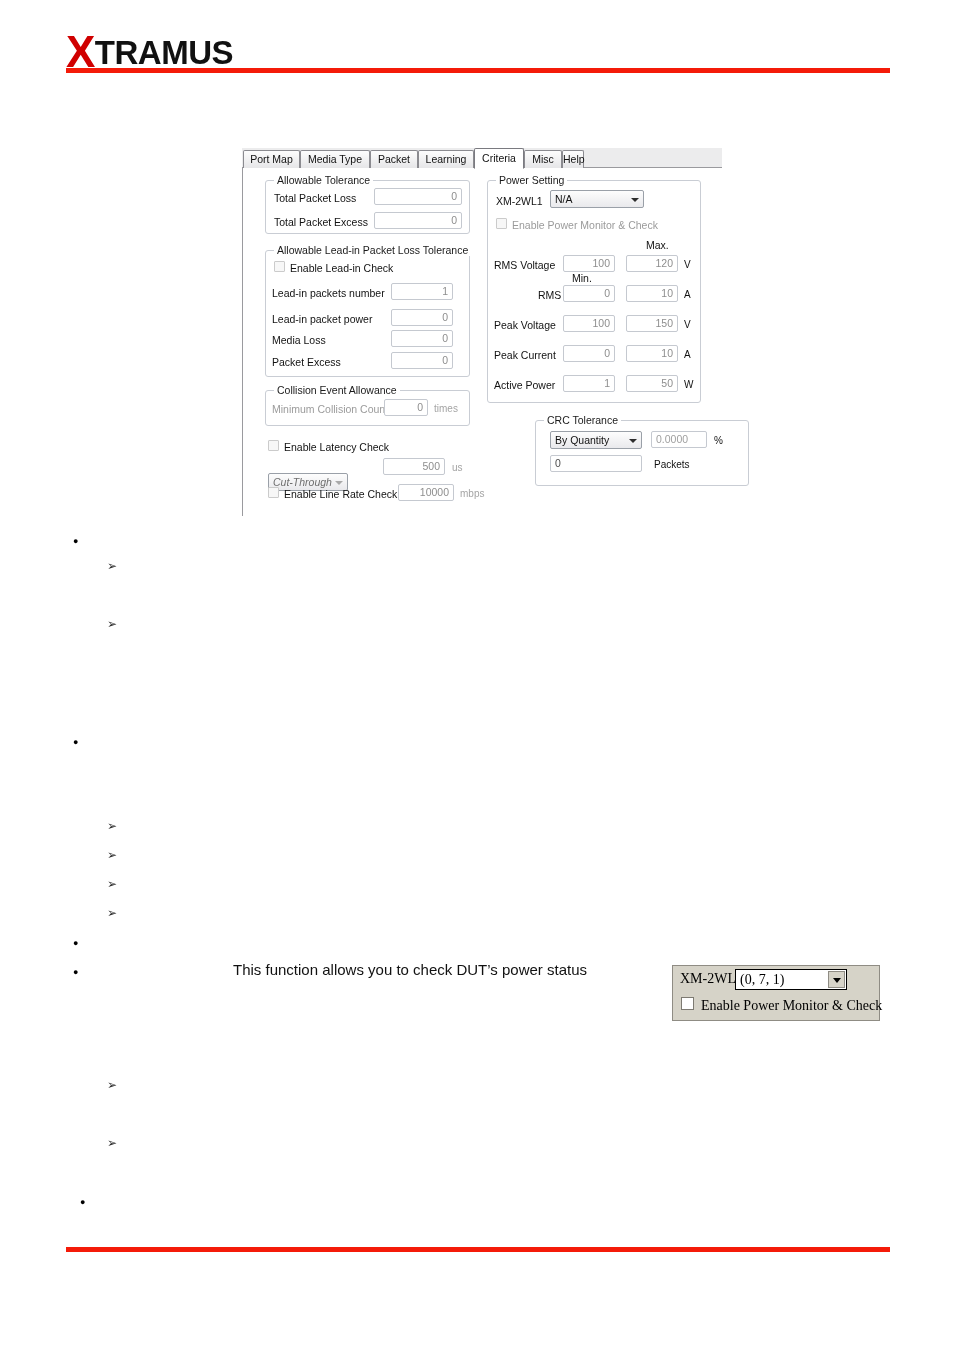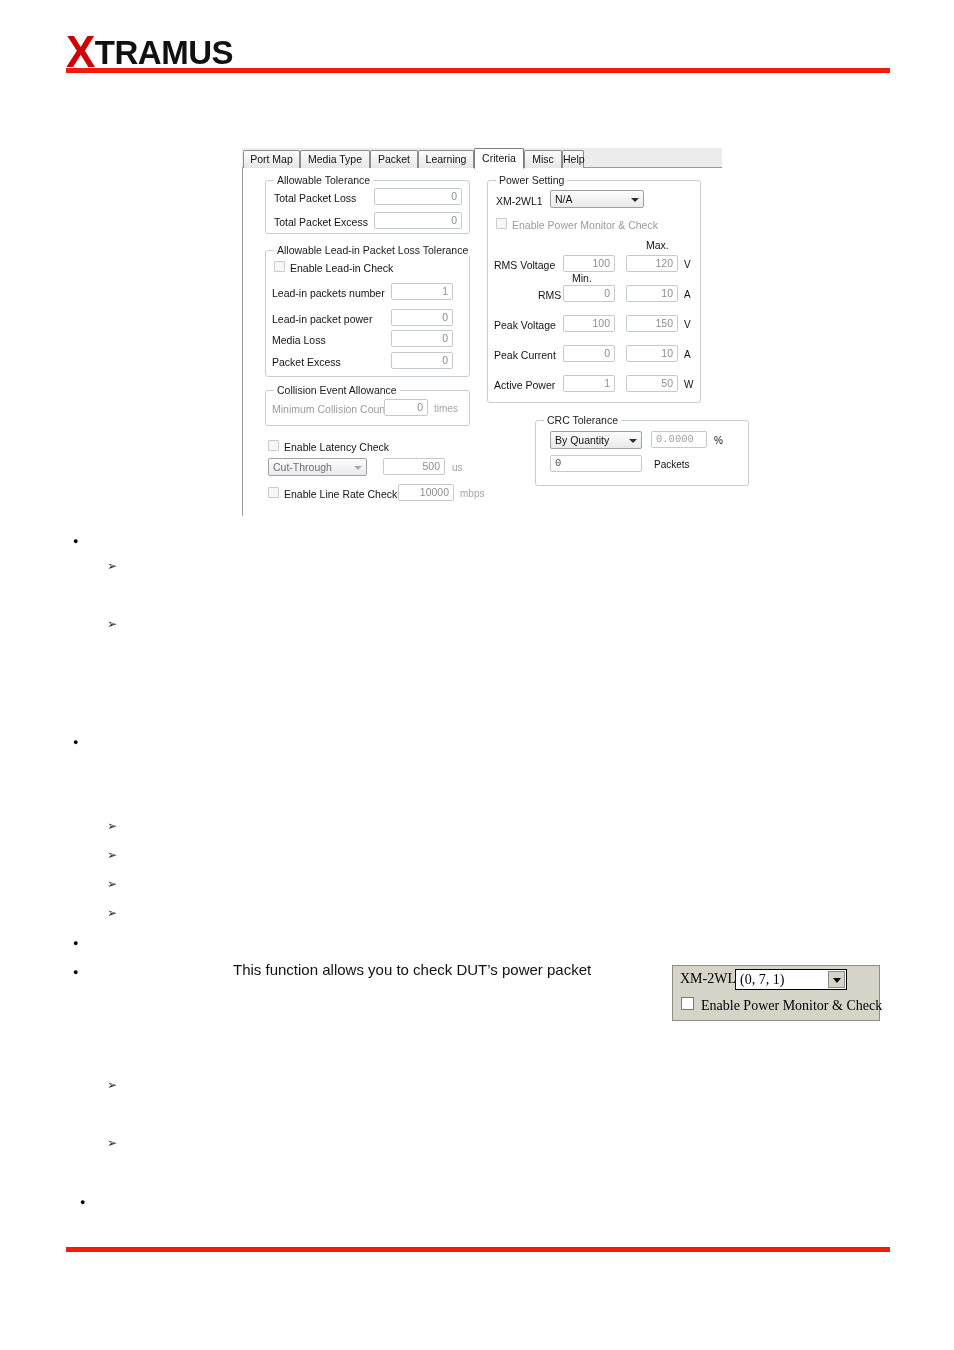--- a/index.html
+++ b/index.html
@@ -39,21 +39,21 @@
              font-size:10.5px;color:#1a1a1a;white-space:nowrap;}
 
   .lbl{position:absolute;font-size:10.5px;color:#121212;white-space:nowrap;line-height:12px;}
   .lbl.dim{color:#9b9b9b;}
   .unit{position:absolute;font-size:10px;color:#111;white-space:nowrap;}
   .unit.dim{color:#a4a4a4;}
 
   .tbx{position:absolute;box-sizing:border-box;border:1px solid #c5c9d0;border-radius:2px;
        background:#ffffff;font-size:10.5px;color:#8e8e8e;text-align:right;
        padding:0 4px;line-height:15px;height:17px;}
-  .tbx.left{text-align:left;color:#4a4a4a;font-family:Liberation Mono, monospace;}
+  .tbx.left{text-align:left;color:#4a4a4a;}
   .tbx.dark{color:#4d4d4d;}
 
   .cbx{position:absolute;width:11px;height:11px;box-sizing:border-box;
        border:1px solid #b6b6b6;background:linear-gradient(#f4f4f4,#e2e2e2);border-radius:1px;}
   .cbx.dimbox{border-color:#cbcbcb;background:#f7f7f7;}
 
   .cmb{position:absolute;box-sizing:border-box;height:18px;border:1px solid #9aa0a8;
        border-radius:2px;background:linear-gradient(#fdfdfd,#e9e9ec);
        font-size:10.5px;color:#111;line-height:16px;padding:0 18px 0 4px;white-space:nowrap;}
   .cmb.dis{color:#6e6e6e;}
@@ -135,21 +135,21 @@
 
     <div class="grp" style="left:22px;top:222px;width:205px;height:36px;">
       <span class="grp-title">Collision Event Allowance</span>
       <span class="lbl dim" style="left:6px;top:12px;">Minimum Collision Count</span>
       <div class="tbx" style="left:118px;top:8px;width:44px;">0</div>
       <span class="unit dim" style="left:168px;top:12px;">times</span>
     </div>
 
     <div class="cbx dimbox" style="left:25px;top:272px;"></div>
     <span class="lbl" style="left:41px;top:273px;">Enable Latency Check</span>
-    <div class="cmb dis" style="left:25px;top:290px;width:99px;">
+    <div class="cmb dis" style="left:25px;top:305px;width:80px;font-style:italic;">
       <span>Cut-Through</span>
       <i class="arw dim"></i>
     </div>
     <div class="tbx" style="left:140px;top:290px;width:62px;">500</div>
     <span class="unit dim" style="left:209px;top:294px;">us</span>
 
     <div class="cbx dimbox" style="left:25px;top:319px;"></div>
     <span class="lbl" style="left:41px;top:320px;">Enable Line Rate Check</span>
     <div class="tbx" style="left:155px;top:316px;width:56px;">10000</div>
     <span class="unit dim" style="left:217px;top:320px;">mbps</span>
@@ -213,21 +213,21 @@
 <div class="bul dot" style="left:73px;top:532px;"></div>
 <div class="bul arw" style="left:107px;top:558px;"></div>
 <div class="bul arw" style="left:107px;top:616px;"></div>
 <div class="bul dot" style="left:73px;top:733px;"></div>
 <div class="bul arw" style="left:107px;top:818px;"></div>
 <div class="bul arw" style="left:107px;top:847px;"></div>
 <div class="bul arw" style="left:107px;top:876px;"></div>
 <div class="bul arw" style="left:107px;top:905px;"></div>
 <div class="bul dot" style="left:73px;top:934px;"></div>
 <div class="bul dot" style="left:73px;top:963px;"></div>
-<div class="para" style="left:233px;top:962px;">This function allows you to check DUT’s power packet</div>
+<div class="para" style="left:233px;top:962px;">This function allows you to check DUT’s power status</div>
 <div class="bul arw" style="left:107px;top:1077px;"></div>
 <div class="bul arw" style="left:107px;top:1135px;"></div>
 <div class="bul dot" style="left:80px;top:1193px;"></div>
 
 <div id="inset">
   <span class="slbl" style="left:7px;top:5px;">XM-2WL1</span>
   <div class="scmb">
     <span>(0, 7, 1)</span>
     <span class="sbtn">
         <i></i>

